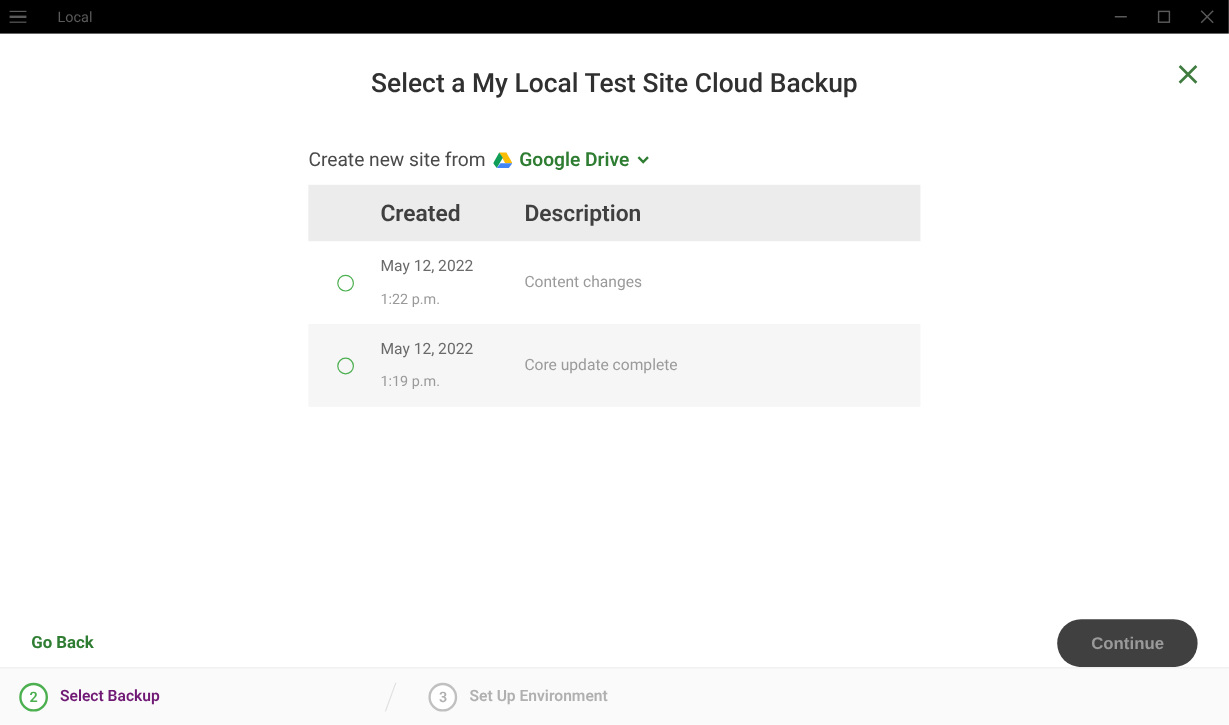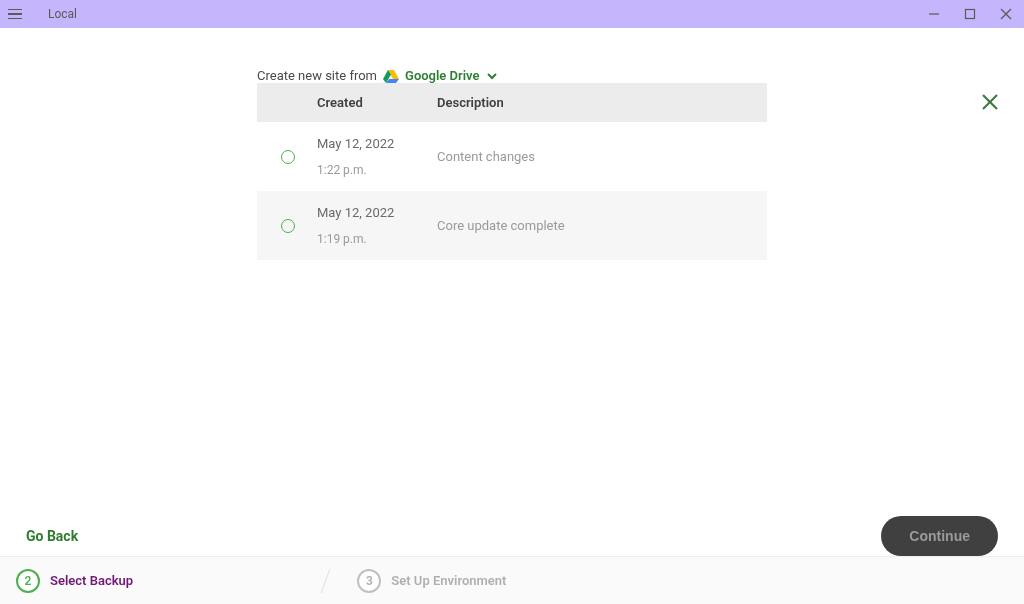--- a/index.html
+++ b/index.html
@@ -6,21 +6,21 @@
     body {
       font-family: -apple-system, BlinkMacSystemFont, "Segoe UI", Roboto, sans-serif;
       background: #ffffff;
       width: 1024px;
       height: 604px;
       overflow: hidden;
       position: relative;
     }
     .titlebar {
       height: 28px;
-      background: #c4b5fd;
+      background: #000000;
       display: flex;
       align-items: center;
       padding: 0 8px;
       position: relative;
     }
     .hamburger {
       width: 16px; height: 16px;
       display: flex; flex-direction: column; justify-content: center; gap: 3px;
       cursor: pointer;
       margin-right: 24px;
@@ -40,42 +40,42 @@
     }
     .close-x {
       position: absolute;
       right: 24px;
       top: 24px;
       cursor: pointer;
     }
     .close-x svg { stroke: #3f7b3f; stroke-width: 2.2; }
     .source-row {
       width: 510px;
-      margin: 40px auto 0 auto;
-      font-size: 13px;
+      margin: 40px auto 12px auto;
+      font-size: 16px;
       color: #4a4a4a;
       display: flex;
       gap: 6px;
     }
     .provider {
       display: inline-flex;
       align-items: center;
       gap: 6px;
       color: #2e7d32;
       font-weight: 600;
       cursor: pointer;
     }
     .chev { color: #2e7d32; }
     .table { width: 510px; margin: 0 auto; }
     .thead {
       background: #ececec;
       display: grid;
       grid-template-columns: 60px 120px 1fr;
       padding: 12px 0;
-      font-size: 13px;
+      font-size: 19px;
       font-weight: 600;
       color: #404040;
     }
     .row {
       display: grid;
       grid-template-columns: 60px 120px 1fr;
       align-items: center;
       padding: 14px 0;
       font-size: 13px;
       cursor: pointer;
@@ -175,20 +175,21 @@
   </div>
 </div>
 
 <div class="content">
   <div class="close-x">
     <svg width="20" height="20" fill="none">
         <line x1="3" y1="3" x2="17" y2="17"></line>
         <line x1="17" y1="3" x2="3" y2="17"></line>
       </svg>
   </div>
+  <h1 class="page-title">Select a My Local Test Site Cloud Backup</h1>
 
   <div class="source-row">
     <span>Create new site from</span>
     <span class="provider">
       <svg width="16" height="14">
         <polygon points="5,1 11,1 16,10 10,10" fill="#fbbc04"></polygon>
         <polygon points="5,1 0,10 3,14 8,5.5" fill="#0f9d58"></polygon>
         <polygon points="16,10 13,14 3,14 6,10" fill="#4285f4"></polygon>
       </svg>
       <span>Google Drive</span>

